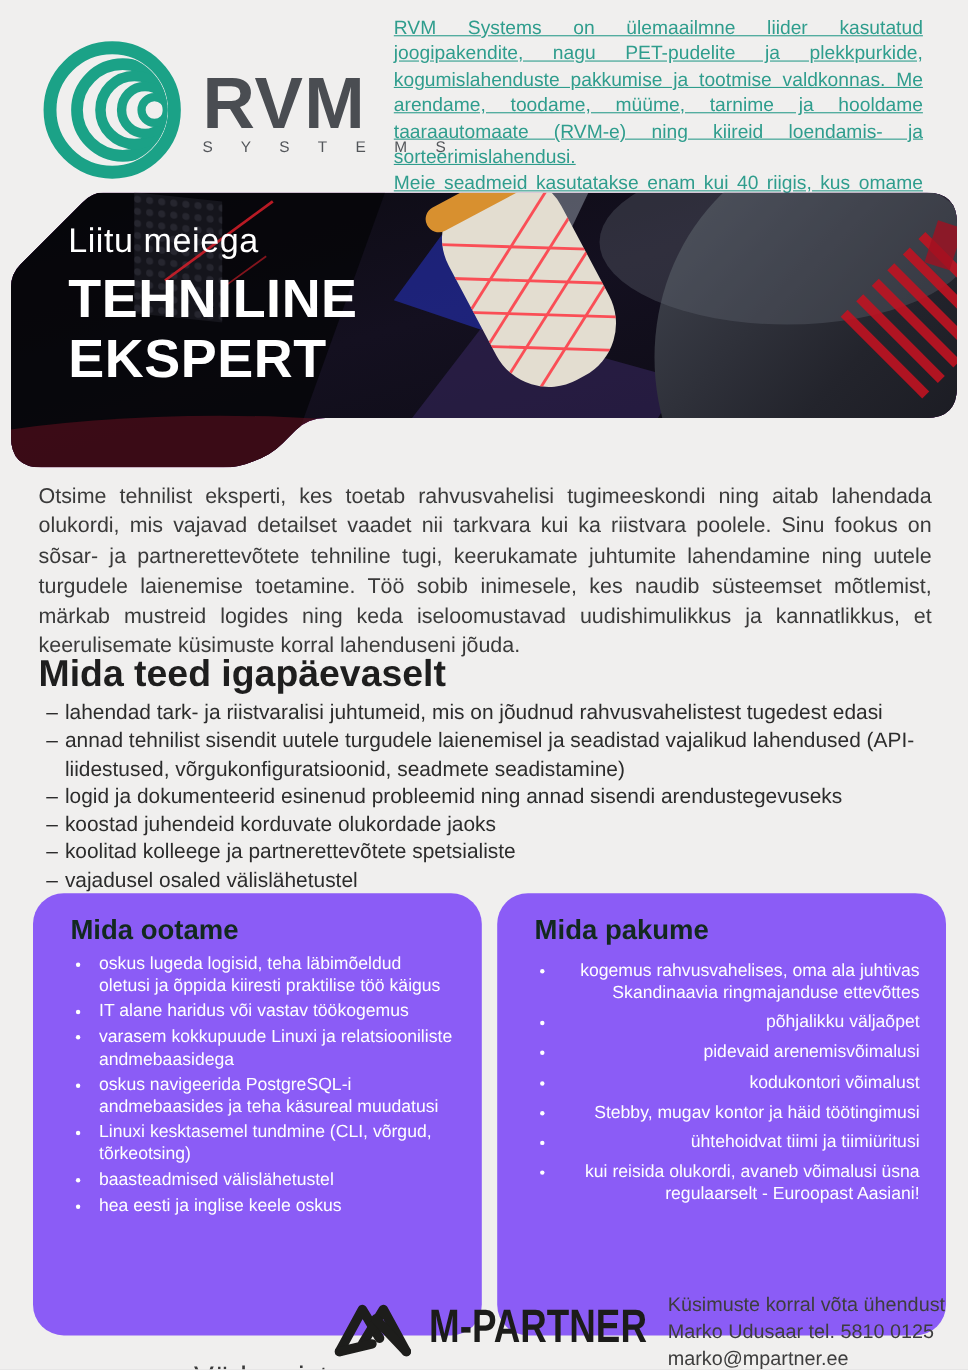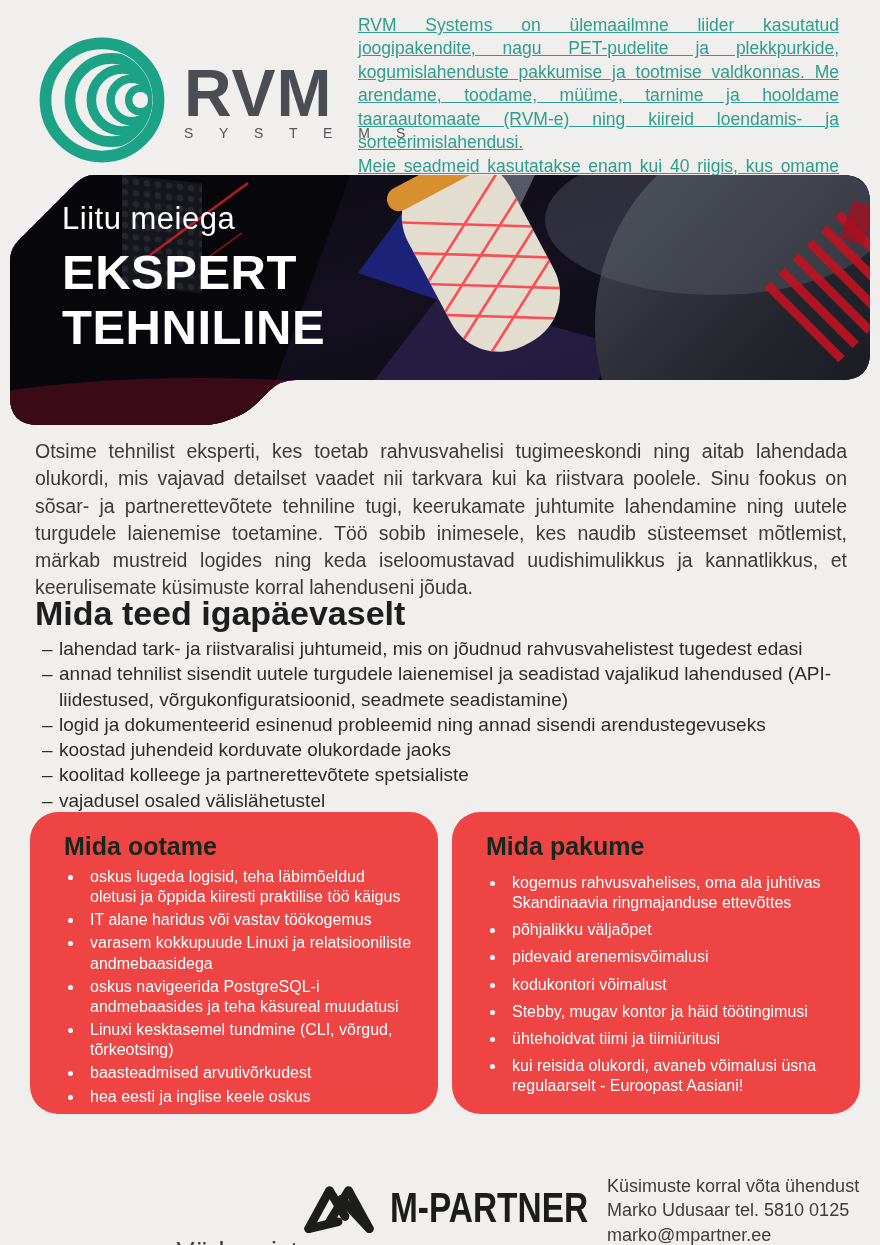--- a/index.html
+++ b/index.html
@@ -27,25 +27,25 @@
   
   .about{position:absolute;left:35px;top:438px;width:812px;font-size:19.5px;line-height:1.4;color:#3a3a3a;text-align:justify;}
   .daily-heading{position:absolute;left:35px;top:594px;font-size:34px;font-weight:700;color:#1e1e1e;}
   .daily-list{position:absolute;left:42px;top:636px;width:806px;list-style:none;margin:0;padding:0;
               font-size:19px;line-height:1.33;color:#2c2c2c;}
   .daily-list li{position:relative;padding-left:17px;}
   .daily-list .dash{position:absolute;left:0;top:0;}
 
   
   .boxes{position:absolute;left:30px;top:812px;width:830px;height:350px;display:flex;gap:14px;}
-  .gbox{width:408px;height:302px;background:#ef4444;border-radius:28px;box-sizing:border-box;padding:20px 24px 0 30px;}
+  .gbox{width:408px;height:402px;background:#8b5cf6;border-radius:28px;box-sizing:border-box;padding:20px 24px 0 30px;}
   .gbox h2{margin:0 0 6px 4px;font-size:25px;font-weight:700;color:#13291f;}
   .gbox ul{margin:0;padding:0 0 0 24px;color:#ffffff;font-size:16px;line-height:1.26;}
   .gbox li{padding-left:6px;margin-bottom:3px;}
-  .gbox.offer li{margin-bottom:7px;}
+  .gbox.offer li{margin-bottom:7px;text-align:right;}
   .gbox.offer ul{padding-top:6px;}
 
   
   .organizer{position:absolute;left:78px;top:1238px;width:220px;text-align:right;
              font-size:27px;line-height:1.1;color:#3a3a3a;}
   .partner{position:absolute;left:300px;top:1168px;display:flex;align-items:center;gap:12px;}
   .partner-mark{width:78px;height:78px;}
   .partner-name{font-size:38px;font-weight:700;color:#1c1c1a;letter-spacing:0px;
                 transform:scale(.88,1.12);transform-origin:left center;white-space:nowrap;}
   .contact{position:absolute;left:607px;top:1174px;font-size:18px;line-height:1.36;color:#3d3d3d;}
@@ -136,22 +136,22 @@
         <rect x="-55" y="2" width="105" height="9"></rect>
           <rect x="-55" y="22" width="105" height="9"></rect>
       </g>
       <rect x="836" y="28" width="24" height="40" fill="#a01020" opacity=".8" transform="rotate(18 848 48)"></rect>
       <ellipse cx="190" cy="258" rx="300" ry="55" fill="#6e1020" opacity=".5"></ellipse>
       <ellipse cx="430" cy="255" rx="180" ry="35" fill="#8a1326" opacity=".45"></ellipse>
     </svg>
     <div class="hero-text">
       <div class="hero-kicker">Liitu meiega</div>
       <div class="hero-title">
+        <div>TEHNILINE</div>
         <div>EKSPERT</div>
-        <div>TEHNILINE</div>
       </div>
     </div>
   </div>
 
   <div class="about">Otsime tehnilist eksperti, kes toetab rahvusvahelisi tugimeeskondi ning aitab lahendada olukordi, mis vajavad detailset vaadet nii tarkvara kui ka riistvara poolele. Sinu fookus on sõsar- ja partnerettevõtete tehniline tugi, keerukamate juhtumite lahendamine ning uutele turgudele laienemise toetamine. Töö sobib inimesele, kes naudib süsteemset mõtlemist, märkab mustreid logides ning keda iseloomustavad uudishimulikkus ja kannatlikkus, et keerulisemate küsimuste korral lahenduseni jõuda.</div>
 
   <div class="daily-heading">Mida teed igapäevaselt</div>
   <ul class="daily-list">
       <li><span class="dash">–</span><span>lahendad tark- ja riistvaralisi juhtumeid, mis on jõudnud rahvusvahelistest tugedest edasi</span></li>
       <li><span class="dash">–</span><span>annad tehnilist sisendit uutele turgudele laienemisel ja seadistad vajalikud lahendused (API-liidestused, võrgukonfiguratsioonid, seadmete seadistamine)</span></li>
@@ -163,21 +163,21 @@
 
   <div class="boxes">
     <div class="gbox expect">
       <h2>Mida ootame</h2>
       <ul>
           <li>oskus lugeda logisid, teha läbimõeldud oletusi ja õppida kiiresti praktilise töö käigus</li>
           <li>IT alane haridus või vastav töökogemus</li>
           <li>varasem kokkupuude Linuxi ja relatsiooniliste andmebaasidega</li>
           <li>oskus navigeerida PostgreSQL-i andmebaasides ja teha käsureal muudatusi</li>
           <li>Linuxi kesktasemel tundmine (CLI, võrgud, tõrkeotsing)</li>
-          <li>baasteadmised arvutivõrkudest</li>
+          <li>baasteadmised välislähetustel</li>
           <li>hea eesti ja inglise keele oskus</li>
         </ul>
     </div>
     <div class="gbox offer">
       <h2>Mida pakume</h2>
       <ul>
           <li>kogemus rahvusvahelises, oma ala juhtivas Skandinaavia ringmajanduse ettevõttes</li>
           <li>põhjalikku väljaõpet</li>
           <li>pidevaid arenemisvõimalusi</li>
           <li>kodukontori võimalust</li>

